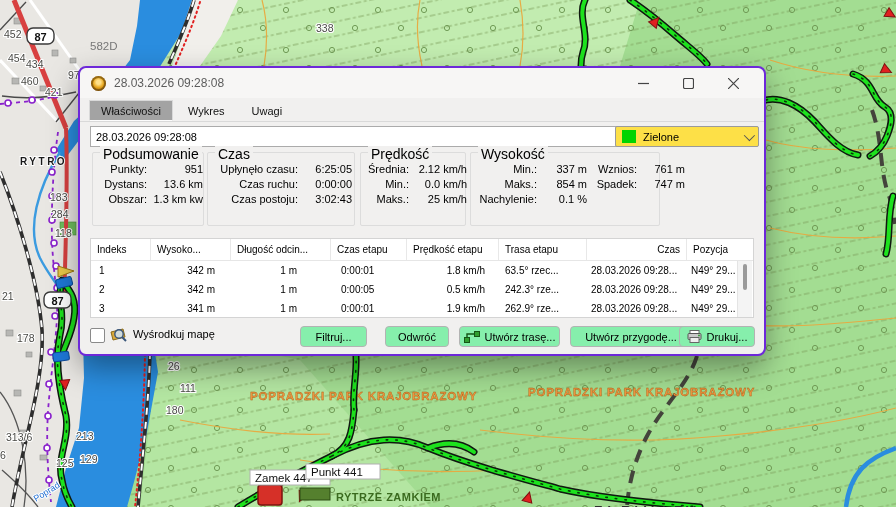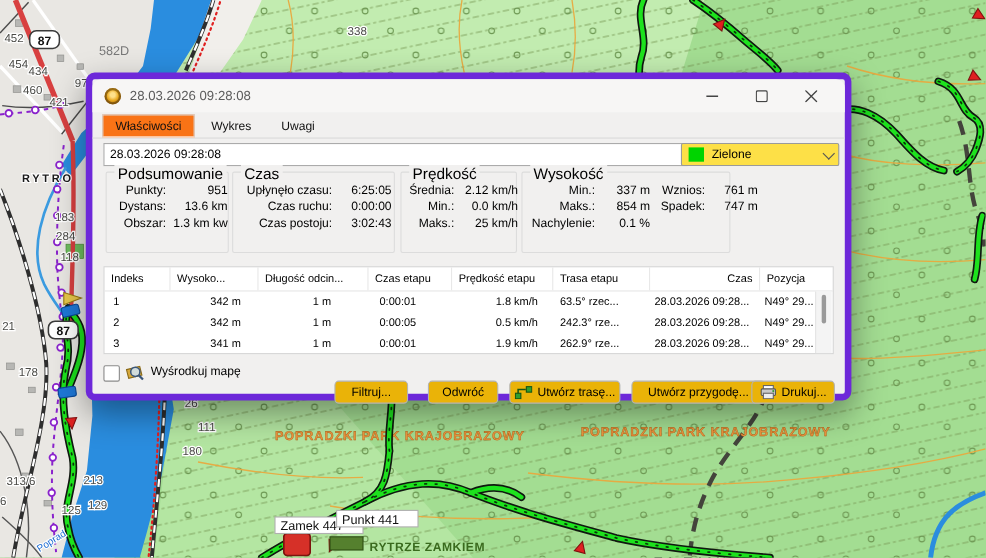--- a/index.html
+++ b/index.html
@@ -6,32 +6,32 @@
   body{width:896px;height:507px;overflow:hidden;position:relative;
        font-family:"Liberation Sans",sans-serif;background:#a3dd92;}
   #map{position:absolute;left:0;top:0;}
   .lbl{font-size:10.5px;fill:#4a4a46;paint-order:stroke;stroke:#ffffff;stroke-width:2.2px;font-family:"Liberation Sans",sans-serif;}
   .park{font-size:11.5px;font-weight:bold;letter-spacing:.8px;fill:#ee9540;stroke:#b05c10;stroke-width:.35px;font-family:"Liberation Sans",sans-serif;}
   .tko{stroke:#101810;stroke-width:7;fill:none;stroke-linecap:round;stroke-linejoin:round;}
   .tkg{stroke:#1de21d;stroke-width:4;fill:none;stroke-linecap:round;stroke-linejoin:round;}
   .tkd{stroke:#0a3a0a;stroke-width:1.6;fill:none;stroke-dasharray:1.5 8;stroke-linecap:round;}
   
   .dialog{position:absolute;left:78px;top:66px;width:684px;height:286px;background:#f1f0ef;
-      border:6px solid #6d28d9;border-radius:8px;box-shadow:0 12px 30px rgba(0,0,0,.38);
+      border:2px solid #6d28d9;border-radius:8px;box-shadow:0 12px 30px rgba(0,0,0,.38);
       font-size:11px;color:#000;}
   .titlebar{height:30px;display:flex;align-items:center;padding:0 8px 0 11px;border-radius:8px 8px 0 0;background:#f7f6f5;}
   .app-icon{width:15px;height:15px;border-radius:50%;margin-right:8px;flex:0 0 auto;
       background:radial-gradient(circle at 50% 42%, #ffe08a 0 18%, #e8a820 45%, #a86a10 72%, #5c4206 100%);
       box-shadow:inset 0 0 0 2px rgba(90,60,5,.55);}
   .title-text{font-size:12px;color:#5c5c5c;}
   .winbtns{margin-left:auto;display:flex;}
   .winbtn{width:45px;height:26px;display:flex;align-items:center;justify-content:center;}
   .tabstrip{position:absolute;left:0;top:31px;width:100%;height:23px;border-bottom:1px solid #d9d9d9;padding-left:9px;box-sizing:border-box;}
   .tab{display:inline-block;padding:4px 11px 3px;border:1px solid transparent;color:#111;position:relative;top:1px;}
-  .tab.active{background:#f97316;border-color:#d9d9d9;border-bottom-color:#fcfcfc;}
+  .tab.active{background:#a3a3a3;border-color:#d9d9d9;border-bottom-color:#fcfcfc;}
   .content{position:absolute;left:0;top:54px;width:100%;height:232px;}
   .field{position:absolute;left:10px;top:4px;width:519px;height:19px;border:1px solid #ababab;background:#fff;
       font:11px "Liberation Sans",sans-serif;padding:0 5px;box-sizing:content-box;}
   .combo{position:absolute;left:535px;top:4px;width:144px;height:21px;border:1px solid #9a9a9a;background:#fde047;
       display:flex;align-items:center;padding:0 6px;box-sizing:border-box;border-radius:2px;}
   .swatch{width:14px;height:13px;margin-right:7px;flex:0 0 auto;}
   .chev{margin-left:auto;width:7px;height:7px;border-right:1.4px solid #555;border-bottom:1.4px solid #555;
       transform:rotate(45deg) translateY(-2px);}
   .group{position:absolute;top:30px;height:72px;border:1px solid #dcdcdc;border-radius:2px;}
   .group .leg{position:absolute;top:-7px;left:7px;background:#f1f0ef;padding:0 3px;font-size:14px;}
@@ -47,21 +47,21 @@
   .thead > div:last-child{border-right:none;}
   .trow > div{white-space:nowrap;overflow:hidden;font-size:10px;}
   .c0{padding-left:8px;} .c1{text-align:right;padding-right:16px;} .c2{text-align:right;padding-right:34px;}
   .c3{padding-left:10px;} .c4{text-align:right;padding-right:14px;} .c5{padding-left:6px;} .c6{padding-left:4px;} .c7{padding-left:4px;}
   .h-right{justify-content:flex-end;}
   .vscroll{position:absolute;right:1px;top:22px;width:14px;height:56px;background:#f4f4f4;border-left:1px solid #e4e4e4;}
   .vthumb{position:absolute;left:5px;top:3px;width:4px;height:26px;background:#9a9a9a;border-radius:2px;}
   .footer{position:absolute;left:0;top:204px;width:100%;height:24px;}
   .chkwrap{position:absolute;left:10px;top:2px;display:flex;align-items:flex-start;gap:5px;}
   .chk{width:13px;height:13px;background:#fff;border:1px solid #8a8a8a;border-radius:2px;}
-  .btn{position:absolute;top:16px;height:21px;background:#eab308;border:1px solid #b3b3b3;border-radius:4px;
+  .btn{position:absolute;top:0;height:21px;background:#86efac;border:1px solid #b3b3b3;border-radius:4px;
       display:flex;align-items:center;justify-content:center;gap:5px;font:11px "Liberation Sans",sans-serif;box-sizing:border-box;}
 </style>
 </head>
 <body>
 
 <svg id="map" width="896" height="507" viewBox="0 0 896 507">
   <defs>
     <pattern id="hatch" width="14" height="14" patternUnits="userSpaceOnUse" patternTransform="rotate(78)">
       <line x1="7" y1="0" x2="7" y2="14" stroke="#7d9f5b" stroke-width="1.1" stroke-dasharray="3 2.6"></line>
     </pattern>

